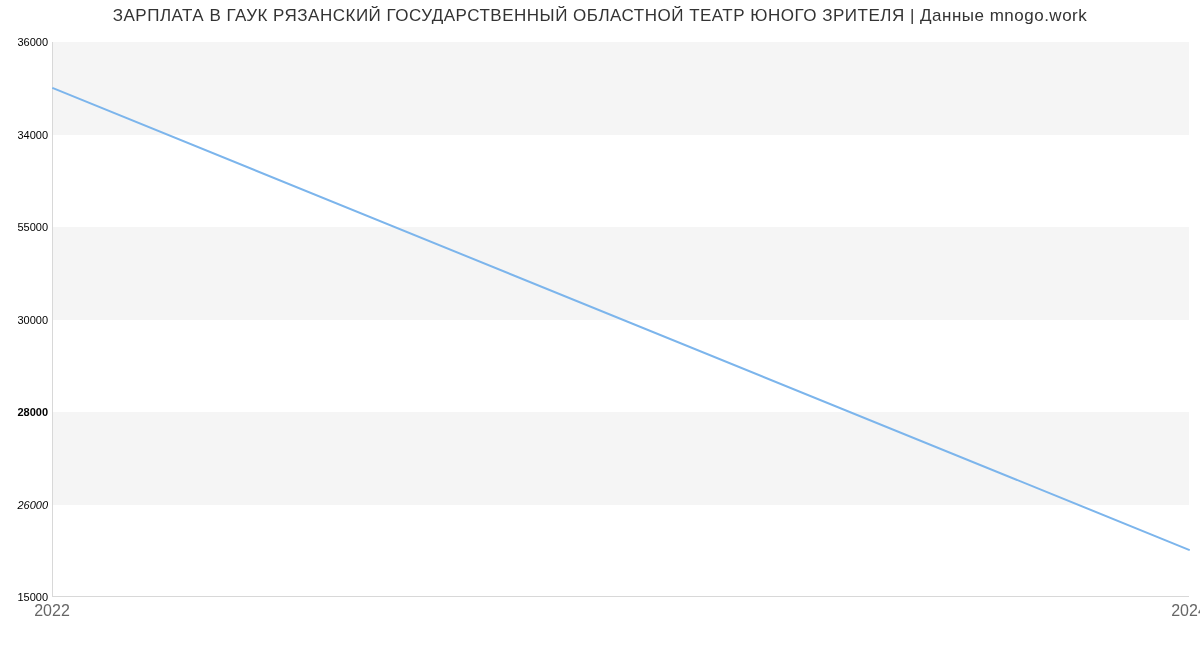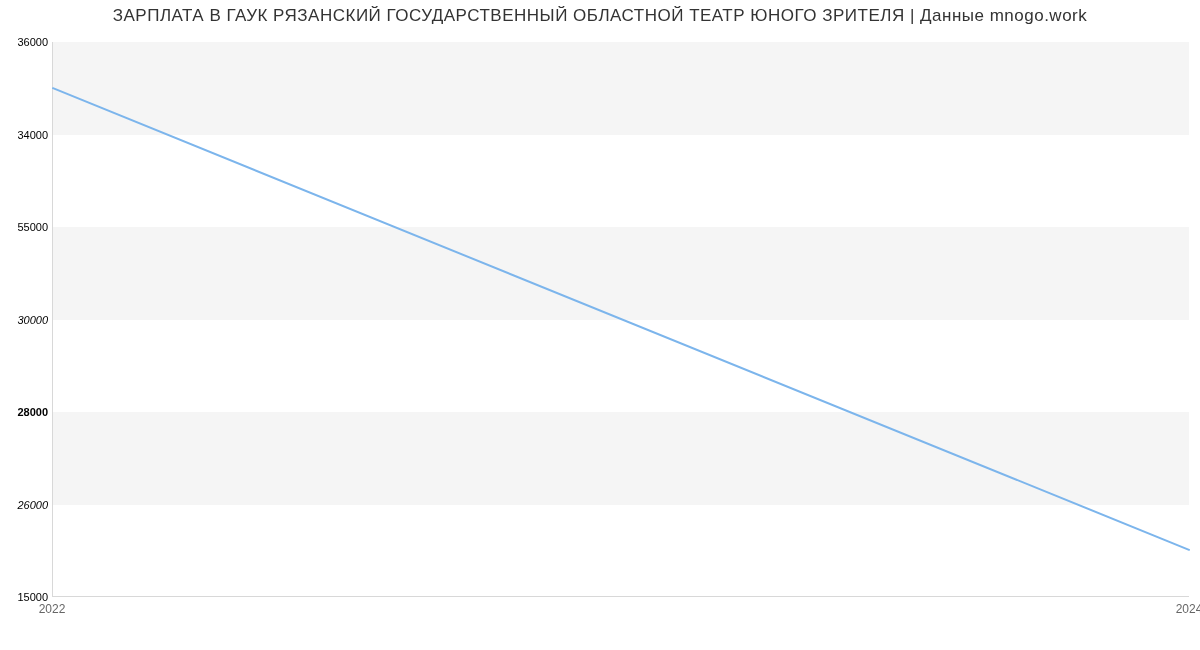--- a/index.html
+++ b/index.html
@@ -58,21 +58,21 @@
     right: 1152px; 
     width: 44px;
     text-align: right;
     font-size: 11px;
     color: #000000;
     transform: translateY(-50%);
   }
   .x-tick {
     position: absolute;
     top: 602px;
-    font-size: 12px;
+    font-size: 16px;
     color: #666666;
     transform: translateX(-50%);
   }
   svg.line-layer {
     position: absolute;
     left: 0;
     top: 0;
     width: 100%;
     height: 100%;
     overflow: visible;
@@ -96,19 +96,19 @@
     <div class="band" style="top: 370px; height: 92.5px;"></div>
       <div class="band" style="top: 185px; height: 92.5px;"></div>
       <div class="band" style="top: 0px; height: 92.5px;"></div>
       <svg class="line-layer" id="line-layer" preserveAspectRatio="none" viewBox="0 0 1137 555">
         <path d="M0 46.25 L1137 508.75" class="series-line" style="stroke: rgb(124, 181, 236);"></path>
       </svg>
   </div>
 <div class="y-tick" style="top: 597px;">15000</div>
     <div class="y-tick" style="top: 504.5px; font-style: italic;">26000</div>
     <div class="y-tick" style="top: 412px; font-weight: bold;">28000</div>
-    <div class="y-tick" style="top: 319.5px; font-style: italic;">30000</div>
+    <div class="y-tick" style="top: 319.5px;">30000</div>
     <div class="y-tick" style="top: 227px;">55000</div>
     <div class="y-tick" style="top: 134.5px;">34000</div>
     <div class="y-tick" style="top: 42px;">36000</div>
     <div class="x-tick" style="left: 52px;">2022</div>
     <div class="x-tick" style="left: 1189px;">2024</div>
   </div>
 
 </body></html>

